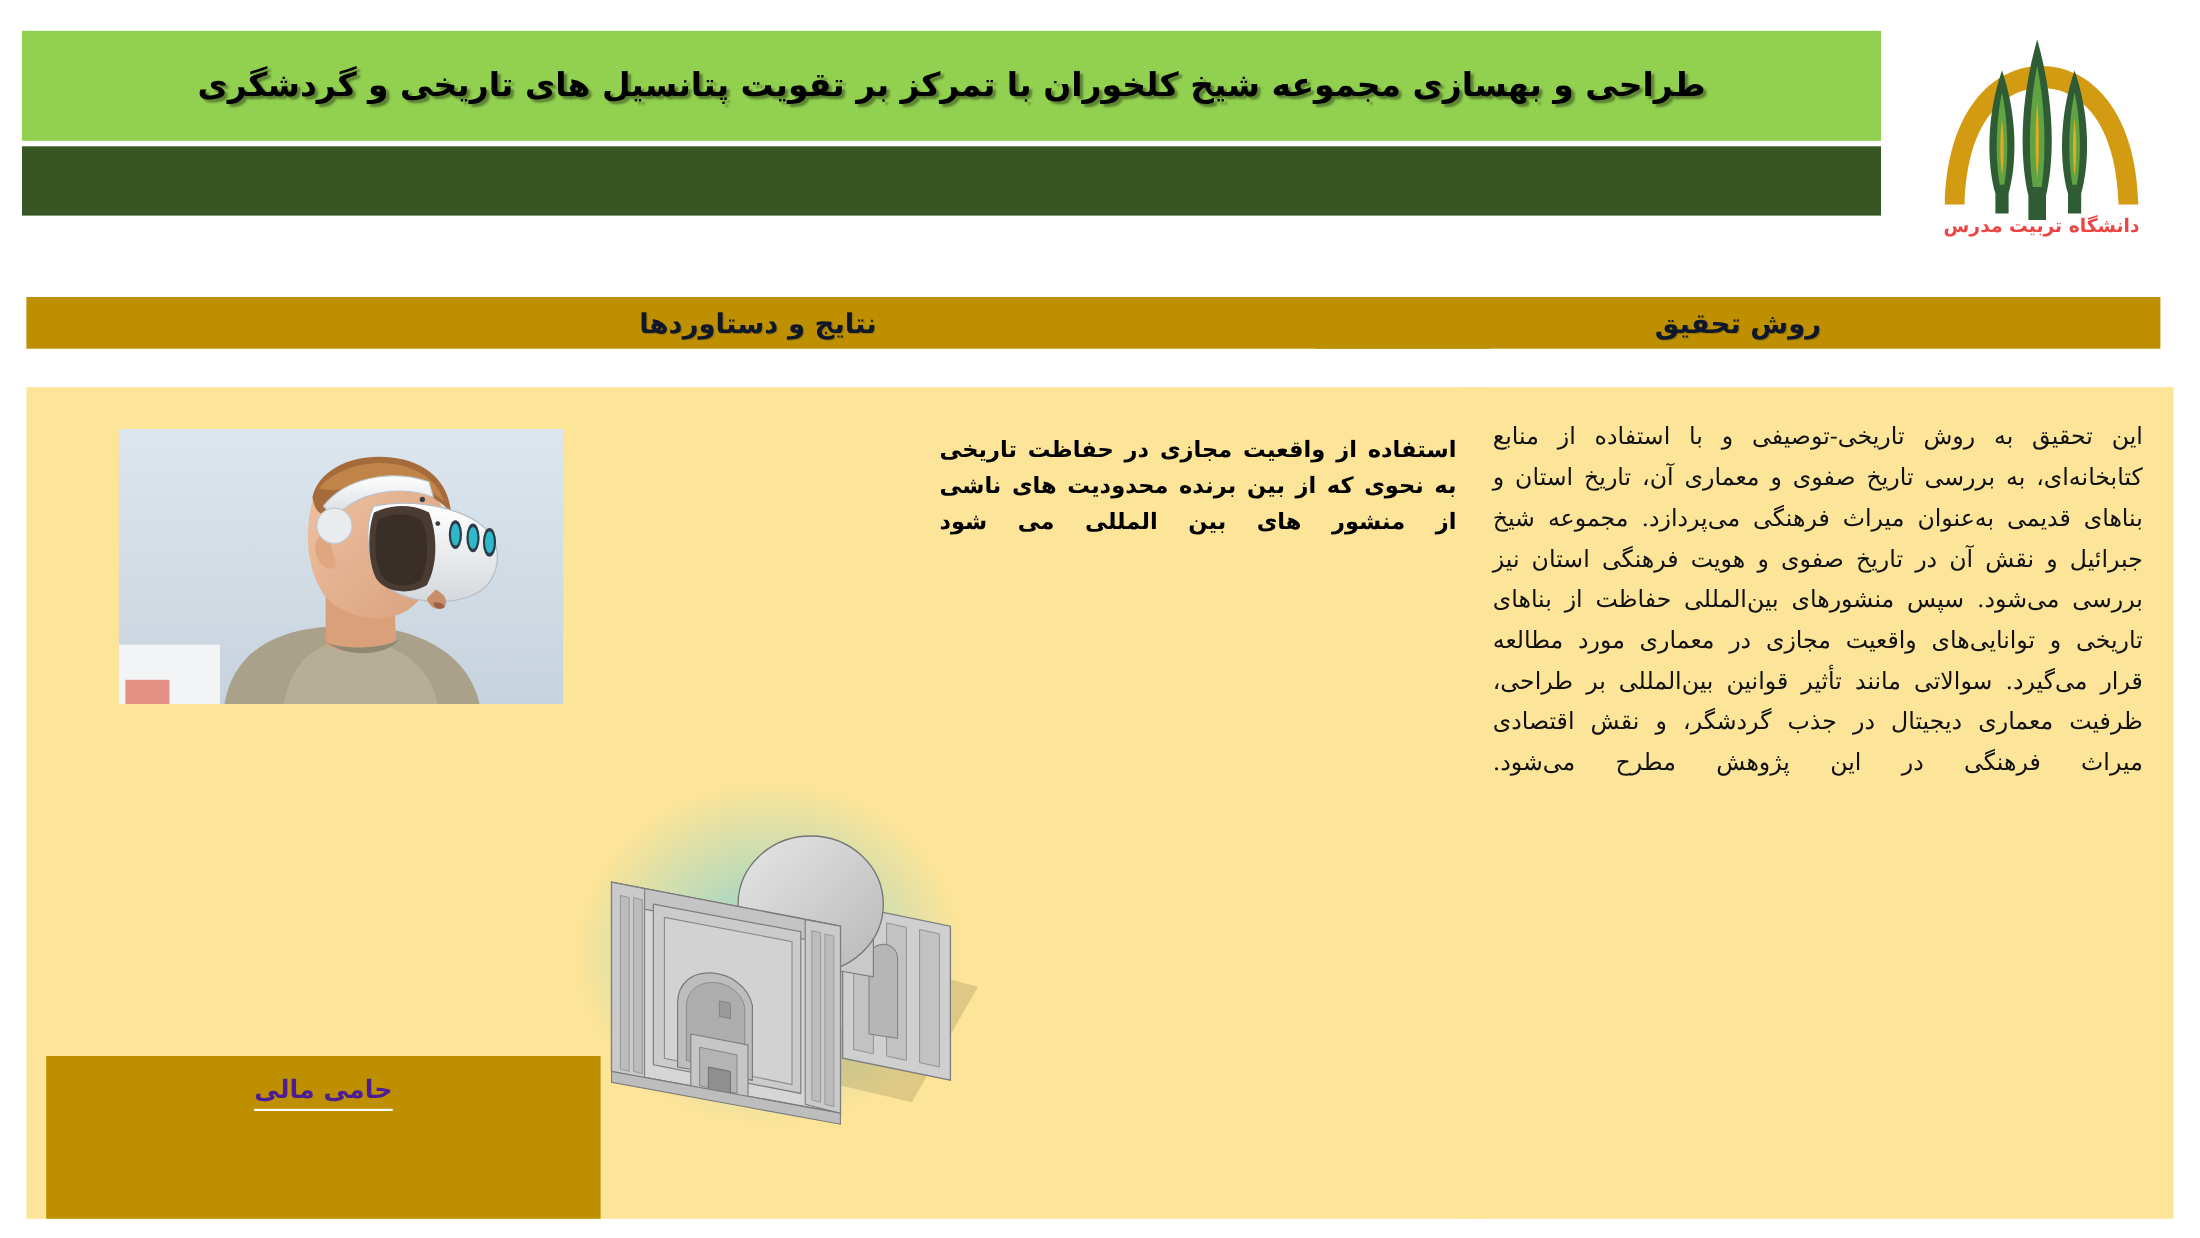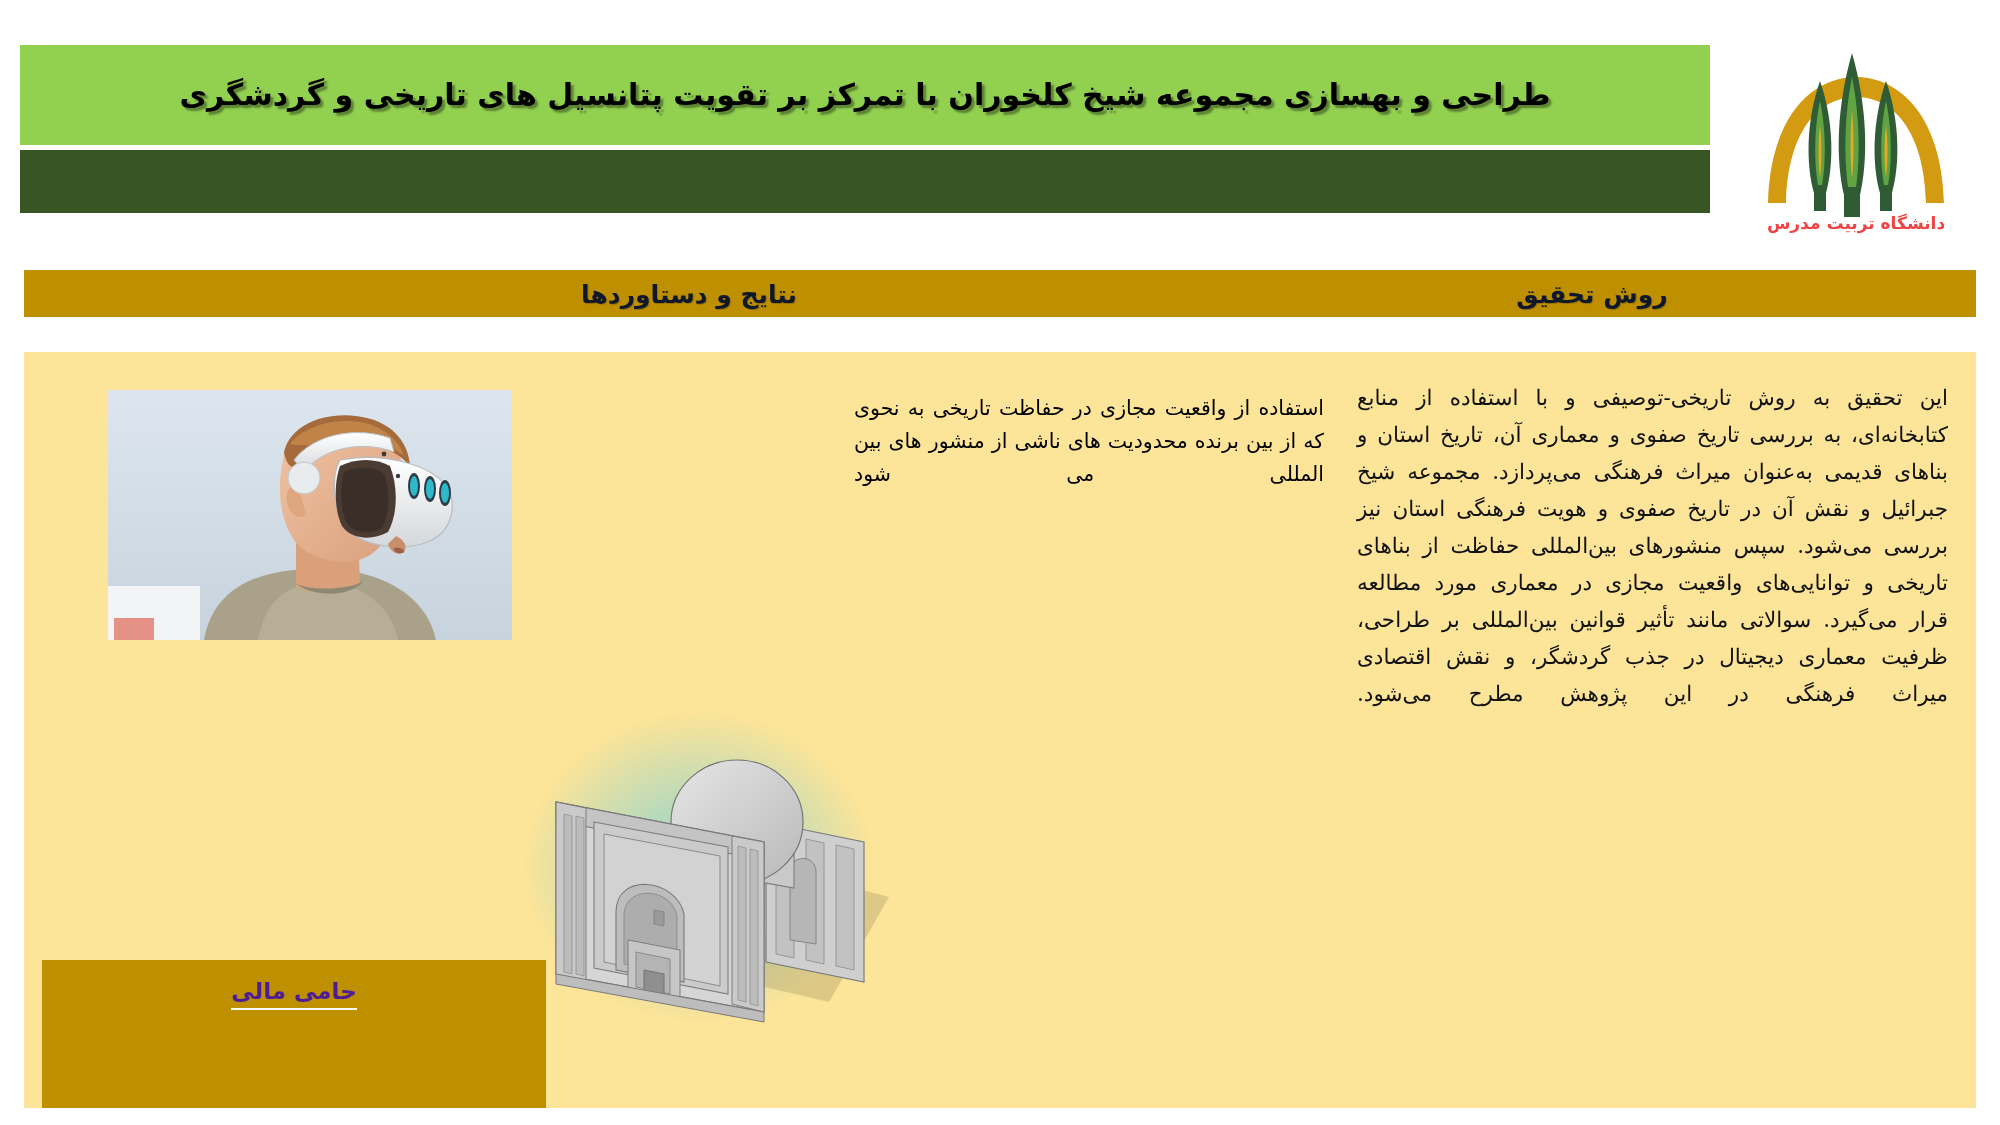--- a/index.html
+++ b/index.html
@@ -12,21 +12,21 @@
     width: 2000px;
     height: 1125px;
     position: relative;
     overflow: hidden;
     font-family: "DejaVu Sans", "Liberation Sans", sans-serif;
   }
 
   
   #poster-header {
     position: absolute;
-    left: 0; top: 17px;
+    left: 0; top: 0;
     width: 2000px; height: 250px;
   }
   #title-banner {
     position: absolute;
     left: 20px; top: 28px;
     width: 1690px; height: 100px;
     background: #92D050;
   }
   #title-banner .title-text {
     position: absolute;
@@ -97,21 +97,21 @@
     font-size: 25px;
     text-shadow: 1px 1px 1px rgba(0,0,0,0.20);
   }
   .panel-body {
     position: absolute;
     background: #FCE498;
   }
 
   
   #research-method-header {
-    right: 24px; top: 270px; width: 739px; padding-left: 29px;
+    right: 36px; top: 270px; width: 739px; padding-left: 29px;
   }
   #research-method-body {
     right: 24px; top: 352px; width: 611px; height: 756px; padding-left: 36px;
   }
   #research-method-text {
     position: absolute;
     right: 28px; left: 28px; top: 28px;
     direction: rtl;
     text-align: justify;
     text-align-last: justify;
@@ -141,21 +141,21 @@
 
   #results-text-block {
     position: absolute;
     right: 30px;
     top: 40px;
     width: 470px;
     direction: rtl;
     color: #000000;
   }
   .results-para {
-    font-weight: normal;
+    font-weight: bold;
     font-size: 20.5px;
     line-height: 1.62;
     text-align: justify;
     text-align-last: justify;
     margin: 0 0 26px 0;
   }
   .results-para.last {
     text-align: right;
     text-align-last: right;
     margin-bottom: 0;

